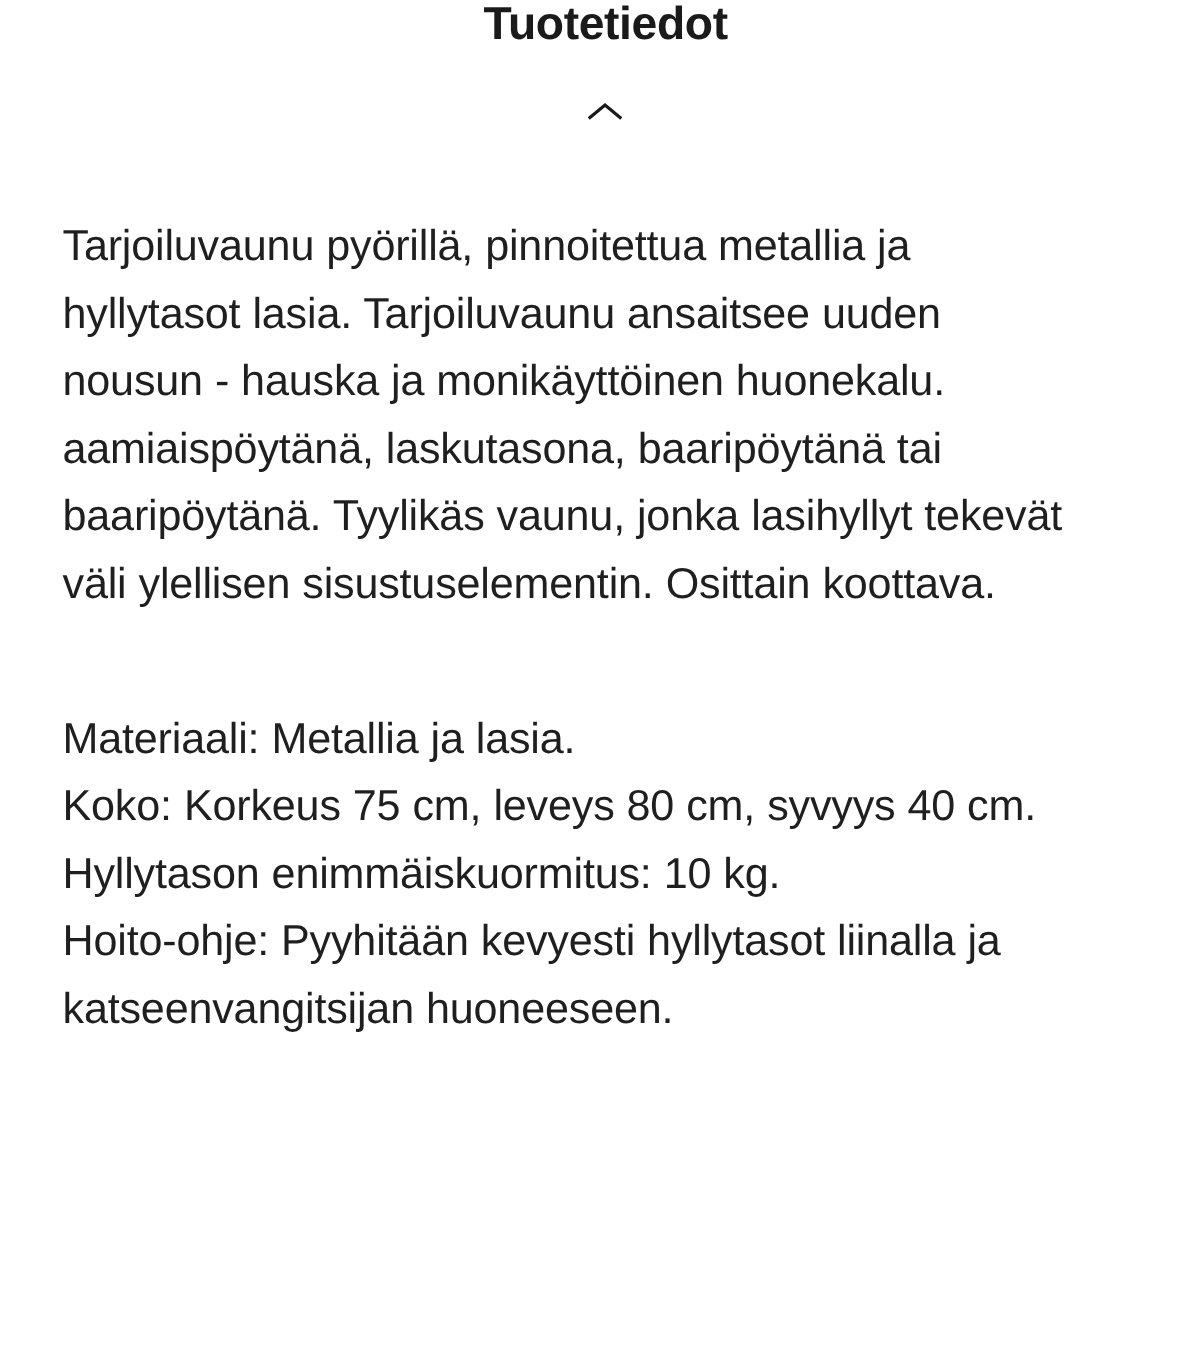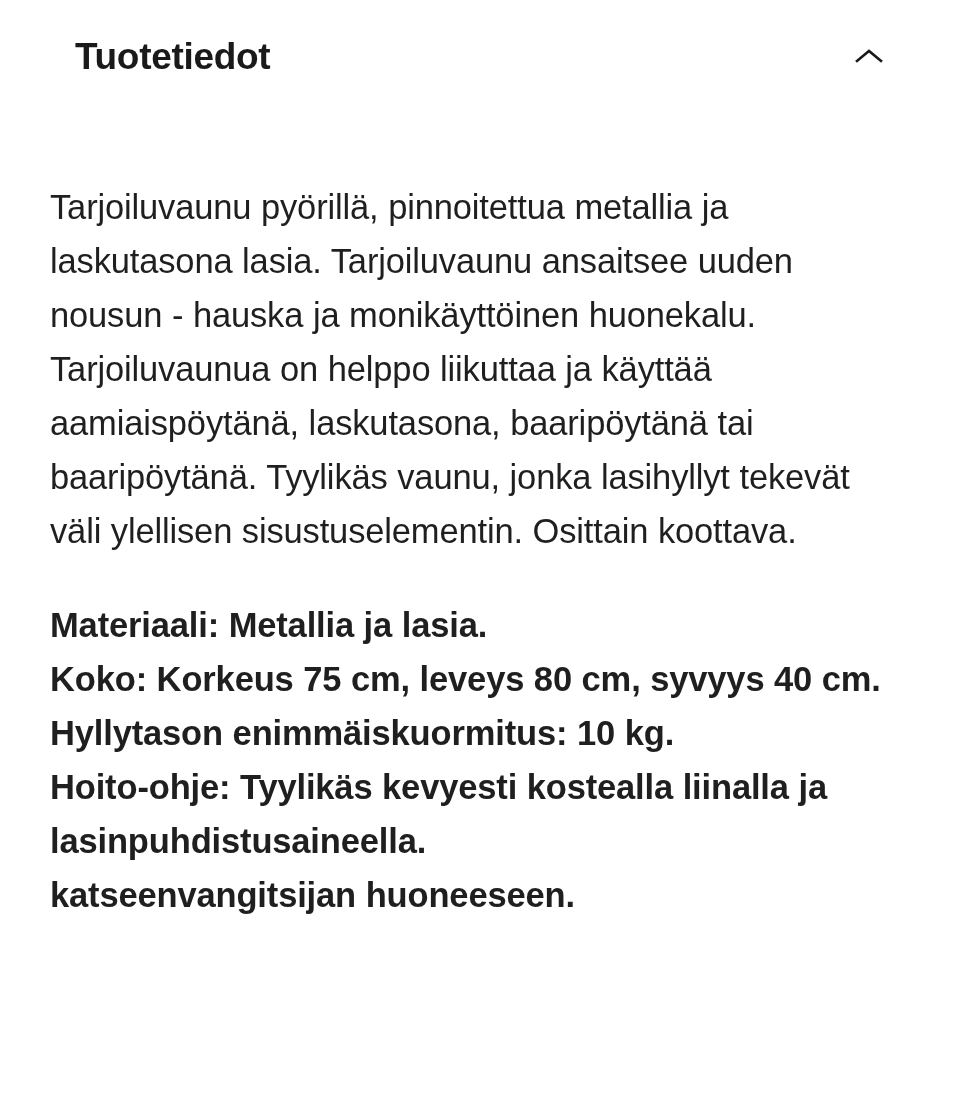--- a/index.html
+++ b/index.html
@@ -31,20 +31,21 @@
     width: 960px;
     height: 112px;
     display: flex;
     align-items: center;
     justify-content: space-between;
     padding: 0 66px 0 75px;
     box-sizing: border-box;
     background: #ffffff;
     cursor: pointer;
     user-select: none;
+    flex-direction: column;
   }
 
   .section-title {
     font-size: 37px;
     font-weight: 700;
     color: #1a1a1a;
     letter-spacing: -0.3px;
     line-height: 1;
     white-space: nowrap;
   }
@@ -64,37 +65,36 @@
   .chevron-btn svg {
     display: block;
     width: 28px;
     height: 18px;
   }
 
   
   .section-body {
     position: absolute;
     left: 50px;
-    top: 180px;
+    top: 170px;
     width: 870px;
   }
 
   .para {
     font-size: 34.5px;
     font-weight: 400;
     line-height: 54px;
     color: #1f1f1f;
     letter-spacing: -0.15px;
     margin: 0;
     word-spacing: 0.2px;
   }
 
   .para + .para {
-    margin-top: 40px;
-    font-weight: bold;
+    margin-top: 70px;
   }
 
   .para .line {
     display: block;
     white-space: nowrap;
   }
 </style>
 </head>
 <body>
 
@@ -109,31 +109,29 @@
           <path d="M2 14 L14 4 L26 14" fill="none" stroke="#1a1a1a" stroke-width="2.6" stroke-linecap="square" stroke-linejoin="miter"></path>
         </svg>
       </span>
     </button>
   </div>
 
   <div class="section-body">
 
     <p class="para">
       <span class="line">Tarjoiluvaunu pyörillä, pinnoitettua metallia ja</span>
-      <span class="line">laskutasona lasia. Tarjoiluvaunu ansaitsee uuden</span>
+      <span class="line">hyllytasot lasia. Tarjoiluvaunu ansaitsee uuden</span>
       <span class="line">nousun - hauska ja monikäyttöinen huonekalu.</span>
-      <span class="line">Tarjoiluvaunua on helppo liikuttaa ja käyttää</span>
       <span class="line">aamiaispöytänä, laskutasona, baaripöytänä tai</span>
       <span class="line">baaripöytänä. Tyylikäs vaunu, jonka lasihyllyt tekevät</span>
       <span class="line">väli ylellisen sisustuselementin. Osittain koottava.</span>
     </p>
 
     <p class="para">
       <span class="line">Materiaali: Metallia ja lasia.</span>
       <span class="line">Koko: Korkeus 75 cm, leveys 80 cm, syvyys 40 cm.</span>
       <span class="line">Hyllytason enimmäiskuormitus: 10 kg.</span>
-      <span class="line">Hoito-ohje: Tyylikäs kevyesti kostealla liinalla ja</span>
-      <span class="line">lasinpuhdistusaineella.</span>
+      <span class="line">Hoito-ohje: Pyyhitään kevyesti hyllytasot liinalla ja</span>
       <span class="line">katseenvangitsijan huoneeseen.</span>
     </p>
 
   </div>
 </div>
 
 </body></html>

